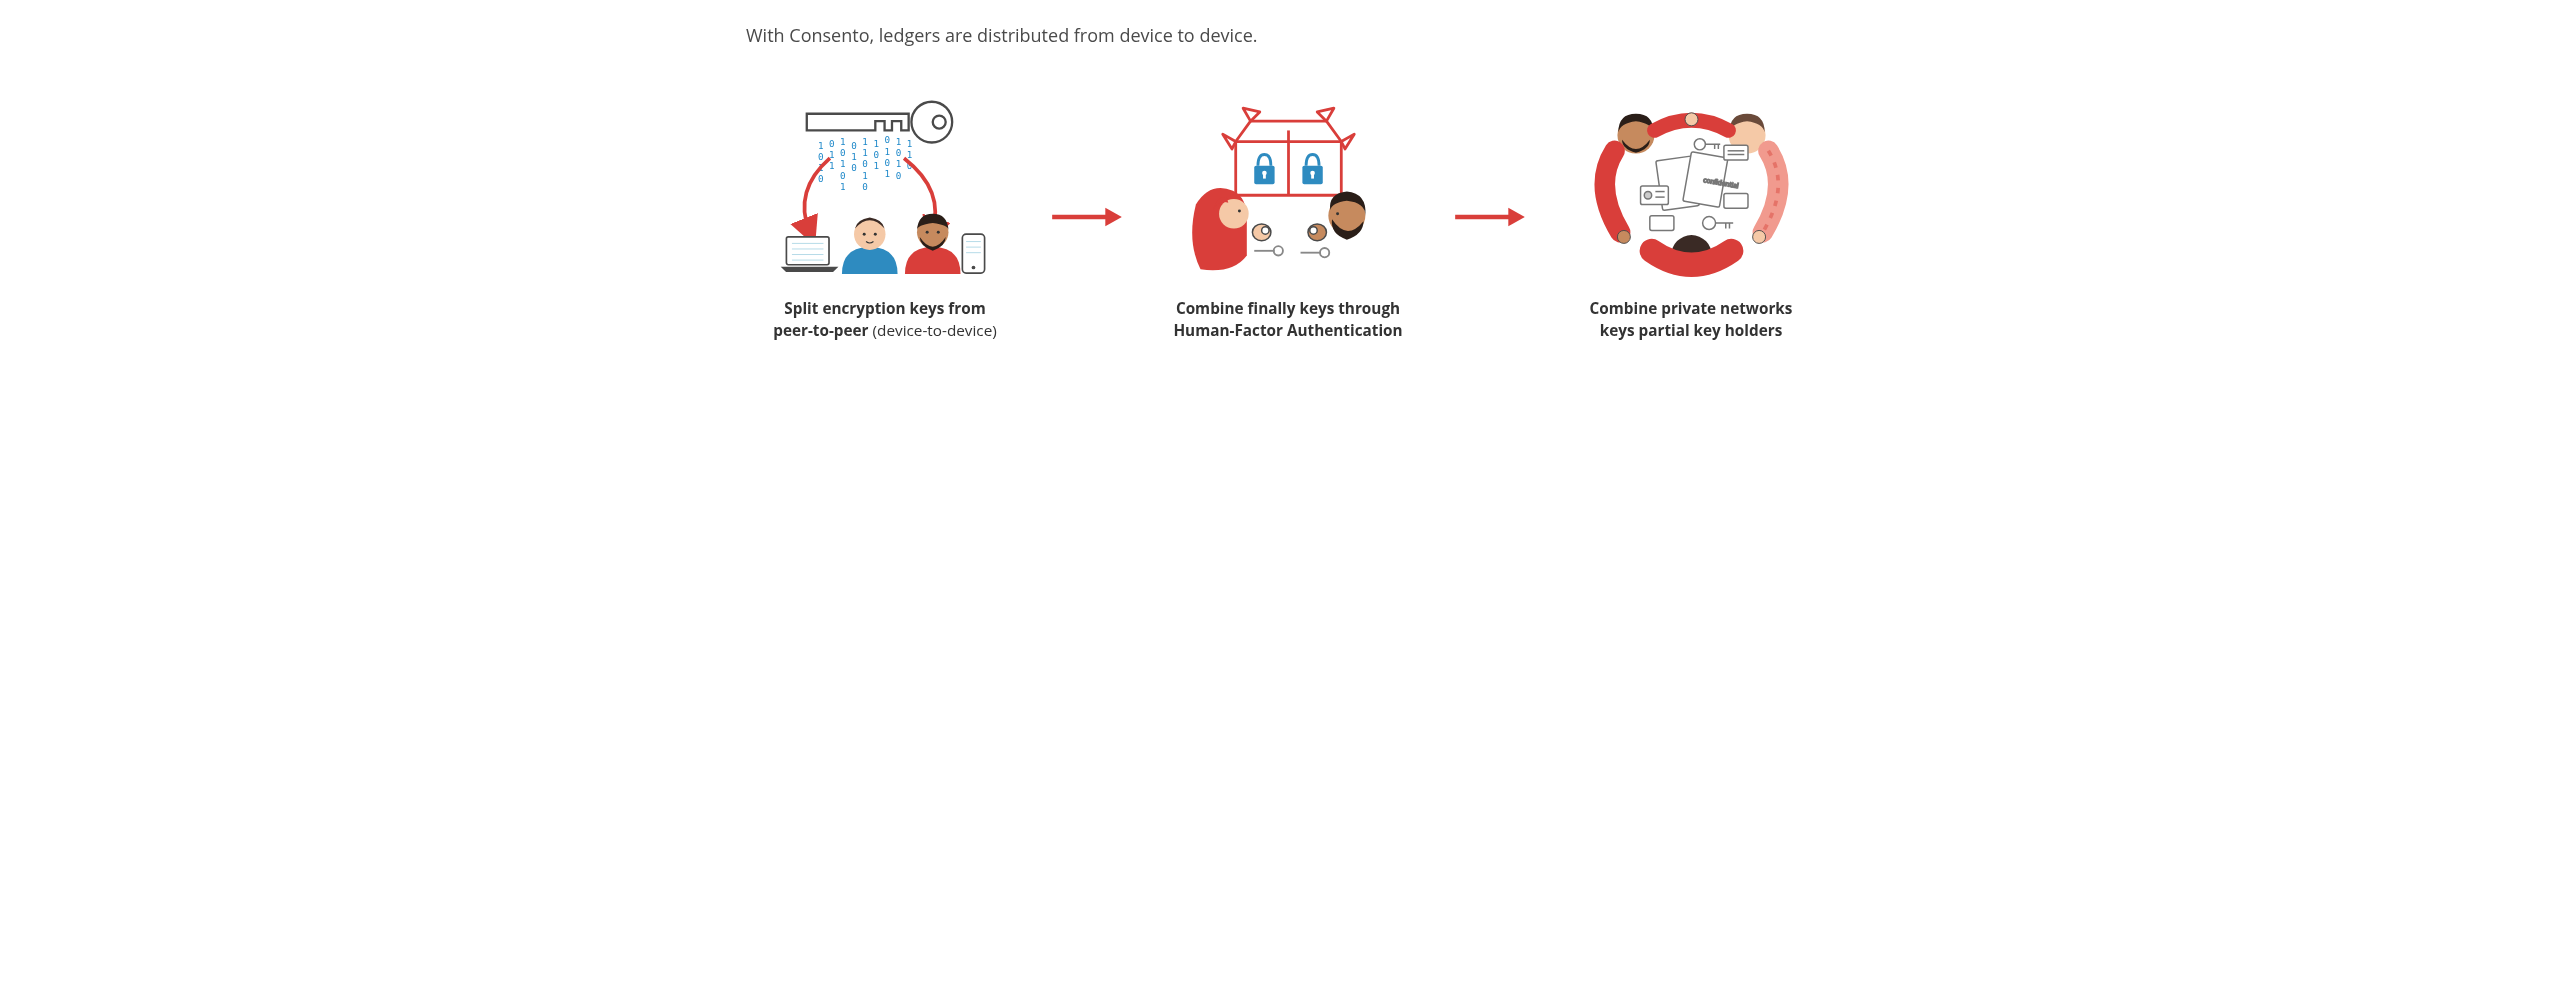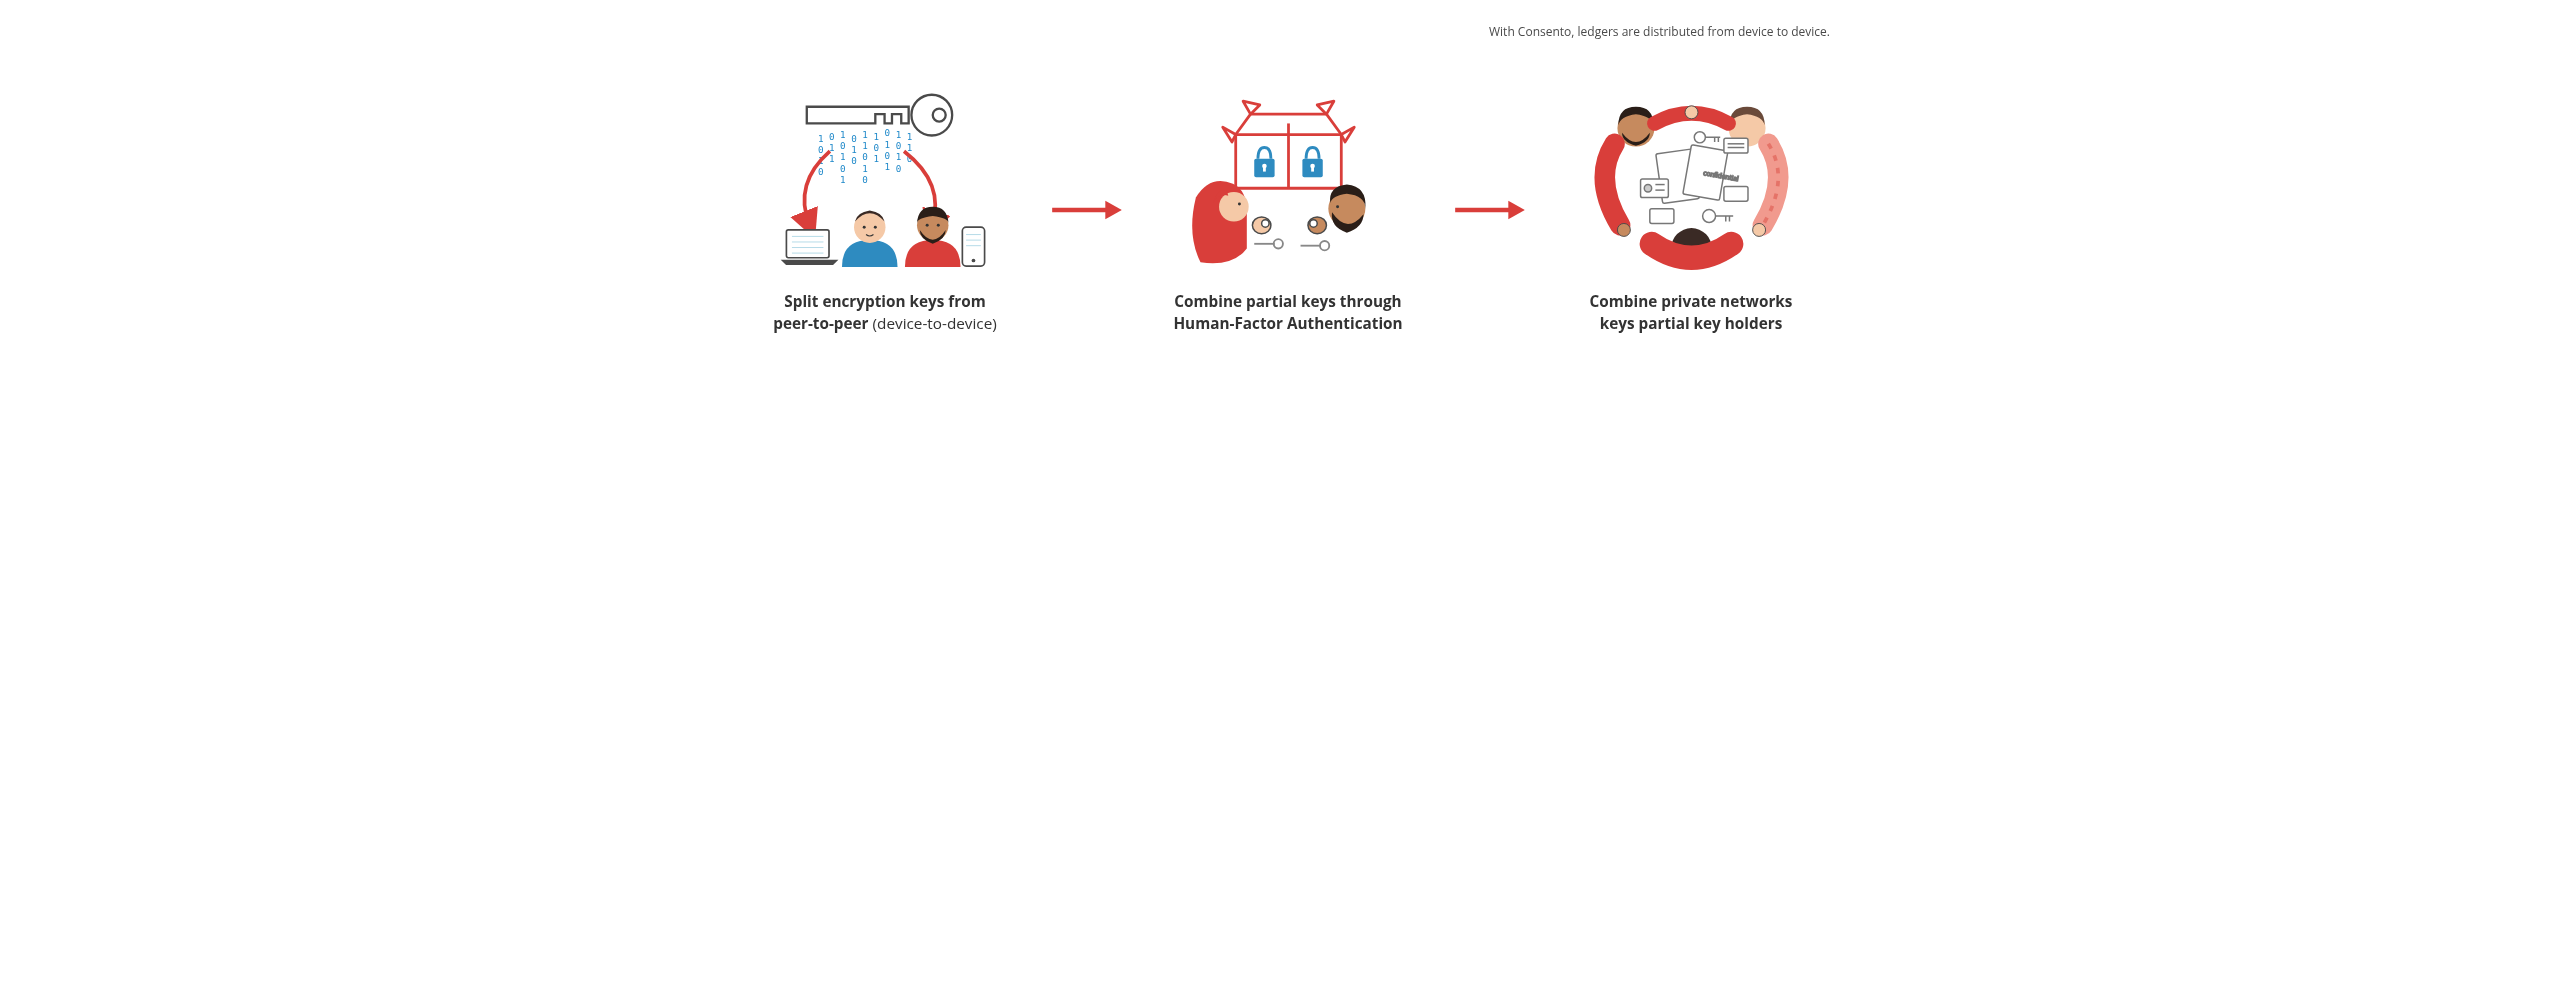--- a/index.html
+++ b/index.html
@@ -24,23 +24,22 @@
     box-sizing:border-box;
   }
   .title{
     color:var(--teal);
     font-size:20.4px;
     font-weight:700;
     margin:0 0 15px 0;
   }
   .subtitle{
     color:var(--gray);
-    font-size:12px;
-    margin:0 0 46px 16px;
-    text-align:right;
+    font-size:18px;
+    margin:0 0 46px 0;
   }
   .row{
     display:flex;
     align-items:center;
     justify-content:space-between;
     gap:0;
   }
   .panel{
     width:278px;
     display:flex;
@@ -234,21 +233,21 @@
 
           <g stroke="#888" stroke-width="2" fill="none">
             <path d="M78 170 L100 170"></path>
               <circle cx="104" cy="170" r="5"></circle>
             <path d="M128 172 L150 172"></path>
               <circle cx="154" cy="172" r="5"></circle>
           </g>
         </svg>
       </div>
       <div class="caption">
-        <span>Combine partial keys through</span><br>
+        <span>Combine finally keys through</span><br>
         <span>Human-Factor Authentication</span>
       </div>
     </div>
 
     <div class="arrow-big">
       <svg width="74" height="22" viewBox="0 0 80 24">
         <line x1="2" y1="12" x2="62" y2="12" stroke="#d93e3a" stroke-width="5"></line>
         <path d="M60 2 L78 12 L60 22 Z" fill="#d93e3a"></path>
       </svg>
     </div>

